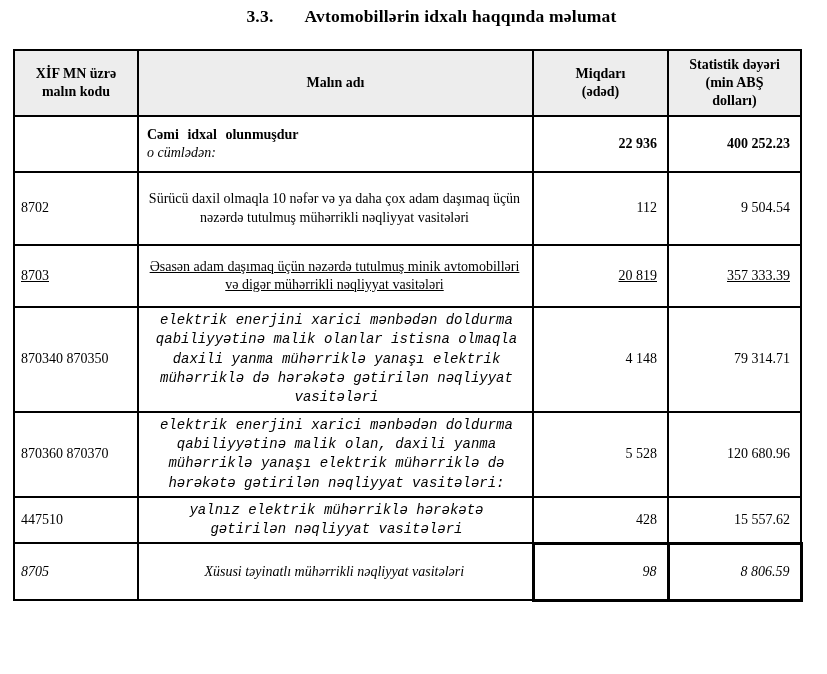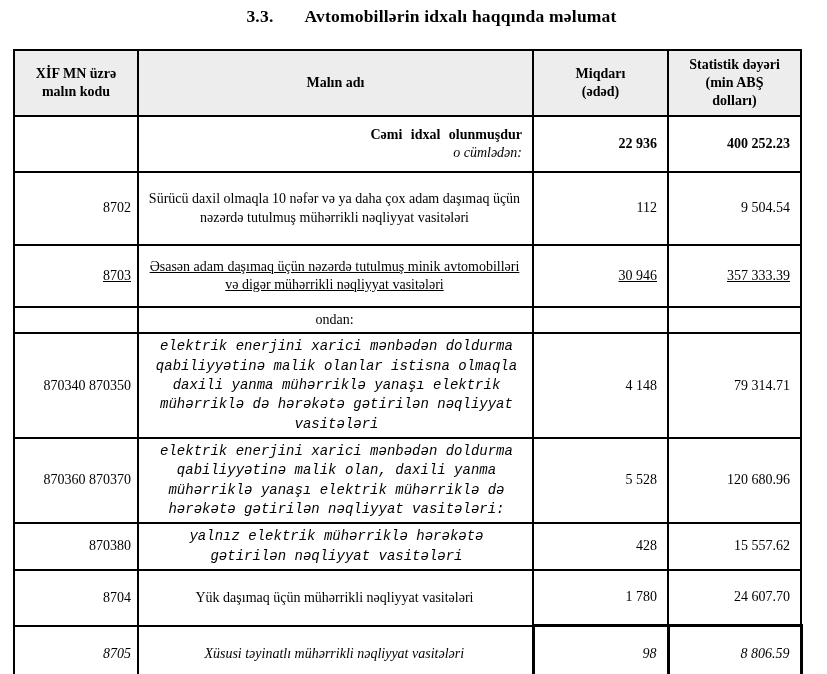--- a/index.html
+++ b/index.html
@@ -41,26 +41,26 @@
     white-space: pre-line;
     padding: 4px 2px;
   }
   td {
     font-size: 14px;
     line-height: 1.32;
     vertical-align: middle;
     padding: 3px 6px;
     background: #ffffff;
   }
-  td.col-code { text-align: right; }
+  td.col-code { text-align: left; }
   td.col-name { text-align: center; padding-left: 8px; padding-right: 10px; }
   td.col-qty, td.col-val { text-align: right; padding-right: 10px; }
   
   tr.row-total td { font-weight: bold; }
-  tr.row-total td.col-name { text-align: right; }
+  tr.row-total td.col-name { text-align: left; }
   .total-line1 { font-weight: bold; word-spacing: 5px; }
   .total-line2 { font-weight: normal; font-style: italic; }
   tr.row-subheader td.col-name { text-align: center; }
   tr.row-sub td.col-name {
     font-style: italic;
     padding-left: 12px;
     line-height: 1.38;
     font-family: Liberation Mono, monospace;
   }
   
@@ -107,52 +107,40 @@
       </tr>
       <tr class="row-normal" style="height: 73px;">
         <td class="col-code">8702</td>
         <td class="col-name">Sürücü daxil olmaqla 10 nəfər və ya daha çox adam daşımaq üçün nəzərdə tutulmuş mühərrikli nəqliyyat vasitələri</td>
         <td class="col-qty">112</td>
         <td class="col-val">9 504.54</td>
       </tr>
       <tr class="row-normal" style="height: 62px; text-decoration: underline;">
         <td class="col-code">8703</td>
         <td class="col-name">Əsasən adam daşımaq üçün nəzərdə tutulmuş minik avtomobilləri və digər mühərrikli nəqliyyat vasitələri</td>
-        <td class="col-qty">30 946</td>
+        <td class="col-qty">20 819</td>
         <td class="col-val">357 333.39</td>
-      </tr>
-      <tr class="row-subheader" style="height: 22px;">
-        <td class="col-code"></td>
-        <td class="col-name">ondan:</td>
-        <td class="col-qty"></td>
-        <td class="col-val"></td>
       </tr>
       <tr class="row-sub" style="height: 77px;">
         <td class="col-code">870340 870350</td>
         <td class="col-name">elektrik enerjini xarici mənbədən doldurma qabiliyyətinə malik olanlar istisna olmaqla daxili yanma mühərriklə yanaşı elektrik mühərriklə də hərəkətə gətirilən nəqliyyat vasitələri</td>
         <td class="col-qty">4 148</td>
         <td class="col-val">79 314.71</td>
       </tr>
       <tr class="row-sub" style="height: 79px;">
         <td class="col-code">870360 870370</td>
         <td class="col-name">elektrik enerjini xarici mənbədən doldurma qabiliyyətinə malik olan, daxili yanma mühərriklə yanaşı elektrik mühərriklə də hərəkətə gətirilən nəqliyyat vasitələri:</td>
         <td class="col-qty">5 528</td>
         <td class="col-val">120 680.96</td>
       </tr>
       <tr class="row-sub" style="height: 44px;">
-        <td class="col-code">870380</td>
+        <td class="col-code">447510</td>
         <td class="col-name">yalnız elektrik mühərriklə hərəkətə gətirilən nəqliyyat vasitələri</td>
         <td class="col-qty">428</td>
         <td class="col-val">15 557.62</td>
-      </tr>
-      <tr class="row-normal" style="height: 56px;">
-        <td class="col-code">8704</td>
-        <td class="col-name">Yük daşımaq üçün mühərrikli nəqliyyat vasitələri</td>
-        <td class="col-qty">1 780</td>
-        <td class="col-val">24 607.70</td>
       </tr>
       <tr class="row-normal" style="height: 57px; font-style: italic;">
         <td class="col-code">8705</td>
         <td class="col-name">Xüsusi təyinatlı mühərrikli nəqliyyat vasitələri</td>
         <td class="col-qty">98</td>
         <td class="col-val">8 806.59</td>
       </tr>
     </tbody>
 </table>
 

